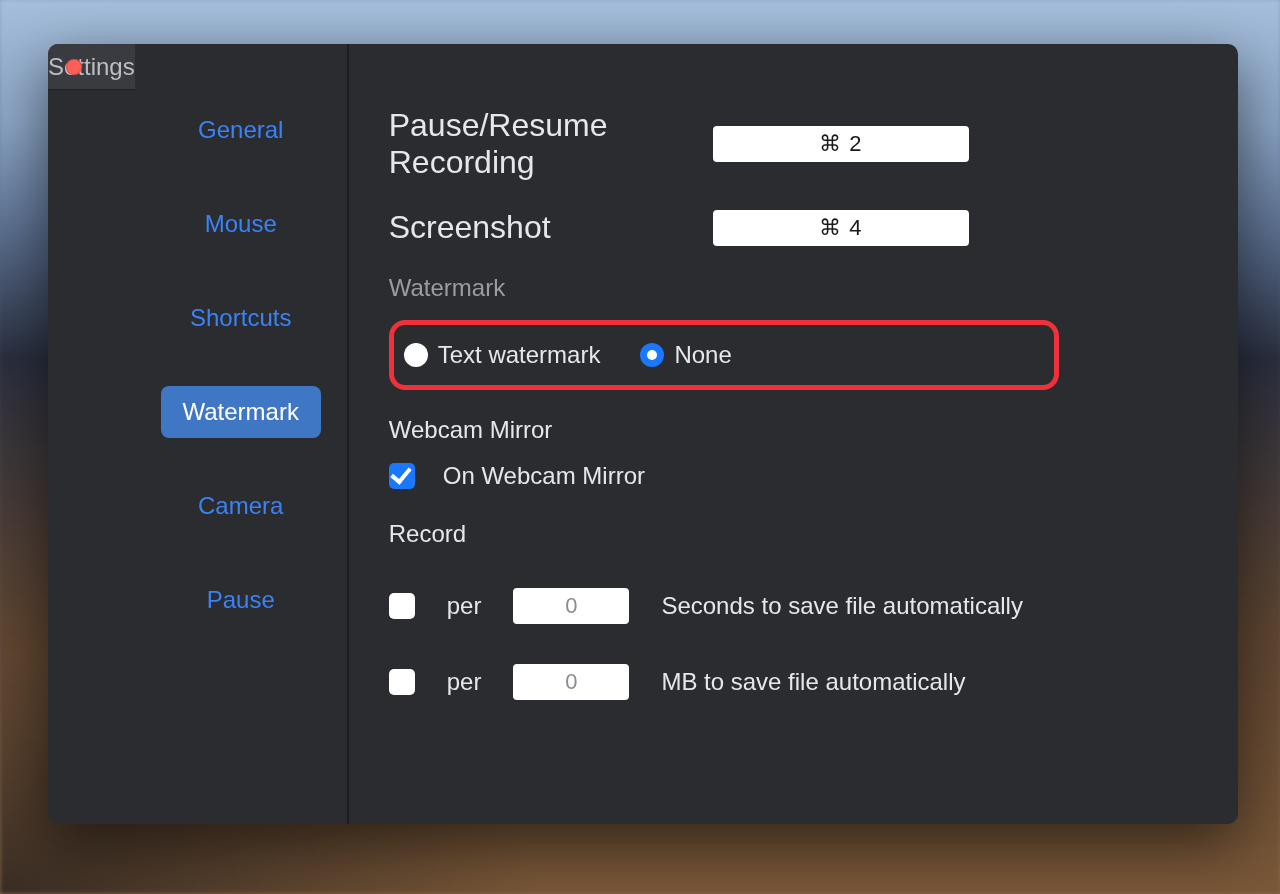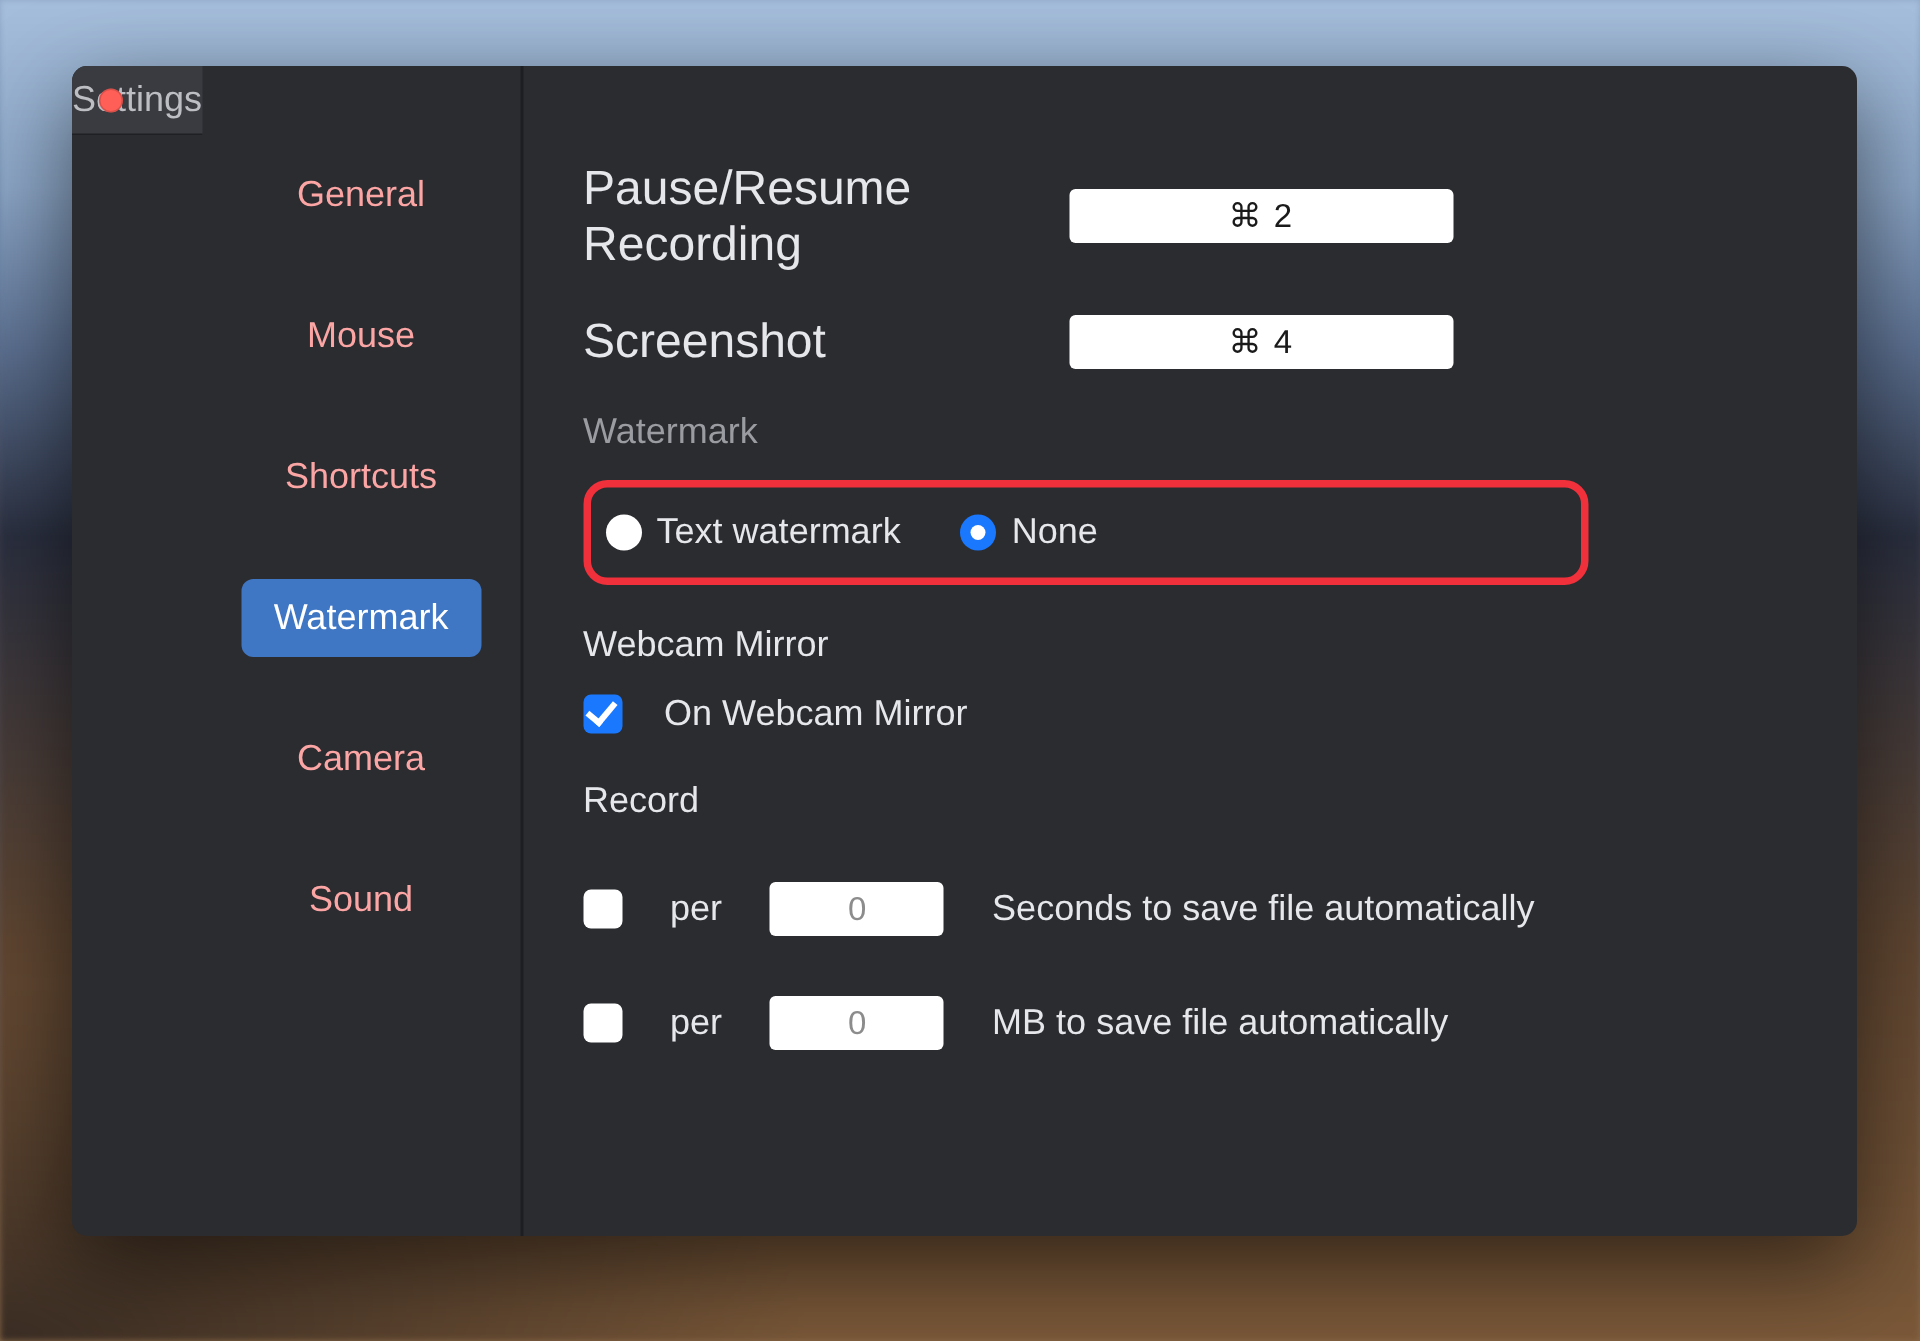--- a/index.html
+++ b/index.html
@@ -50,21 +50,21 @@
     border-right: 2px solid #1d1e21;
     padding-top: 60px;
     display: flex; flex-direction: column; gap: 42px;
     align-items: center;
   }
   .sidebar-item {
     width: 160px;
     height: 52px;
     border-radius: 8px;
     display: flex; align-items: center; justify-content: center;
-    color: #fca5a5; font-size: 24px;
+    color: #3b82f6; font-size: 24px;
     cursor: pointer;
   }
   .sidebar-item.selected {
     background: #3f77c4;
     color: #ffffff;
   }
 
   .content {
     flex: 1; padding: 20px 40px 30px 40px;
     color: #e6e7ea;
@@ -149,21 +149,21 @@
       <div class="sidebar-item">
           <span>Shortcuts</span>
         </div>
       <div class="sidebar-item selected">
           <span>Watermark</span>
         </div>
       <div class="sidebar-item">
           <span>Camera</span>
         </div>
       <div class="sidebar-item">
-          <span>Sound</span>
+          <span>Pause</span>
         </div>
     </div>
 
     <div class="content">
 
       <div class="row" style="margin-top:-22px; opacity:0.0;">
         <div class="label">&nbsp;</div>
         <div class="shortcut-box">&nbsp;</div>
       </div>
 

